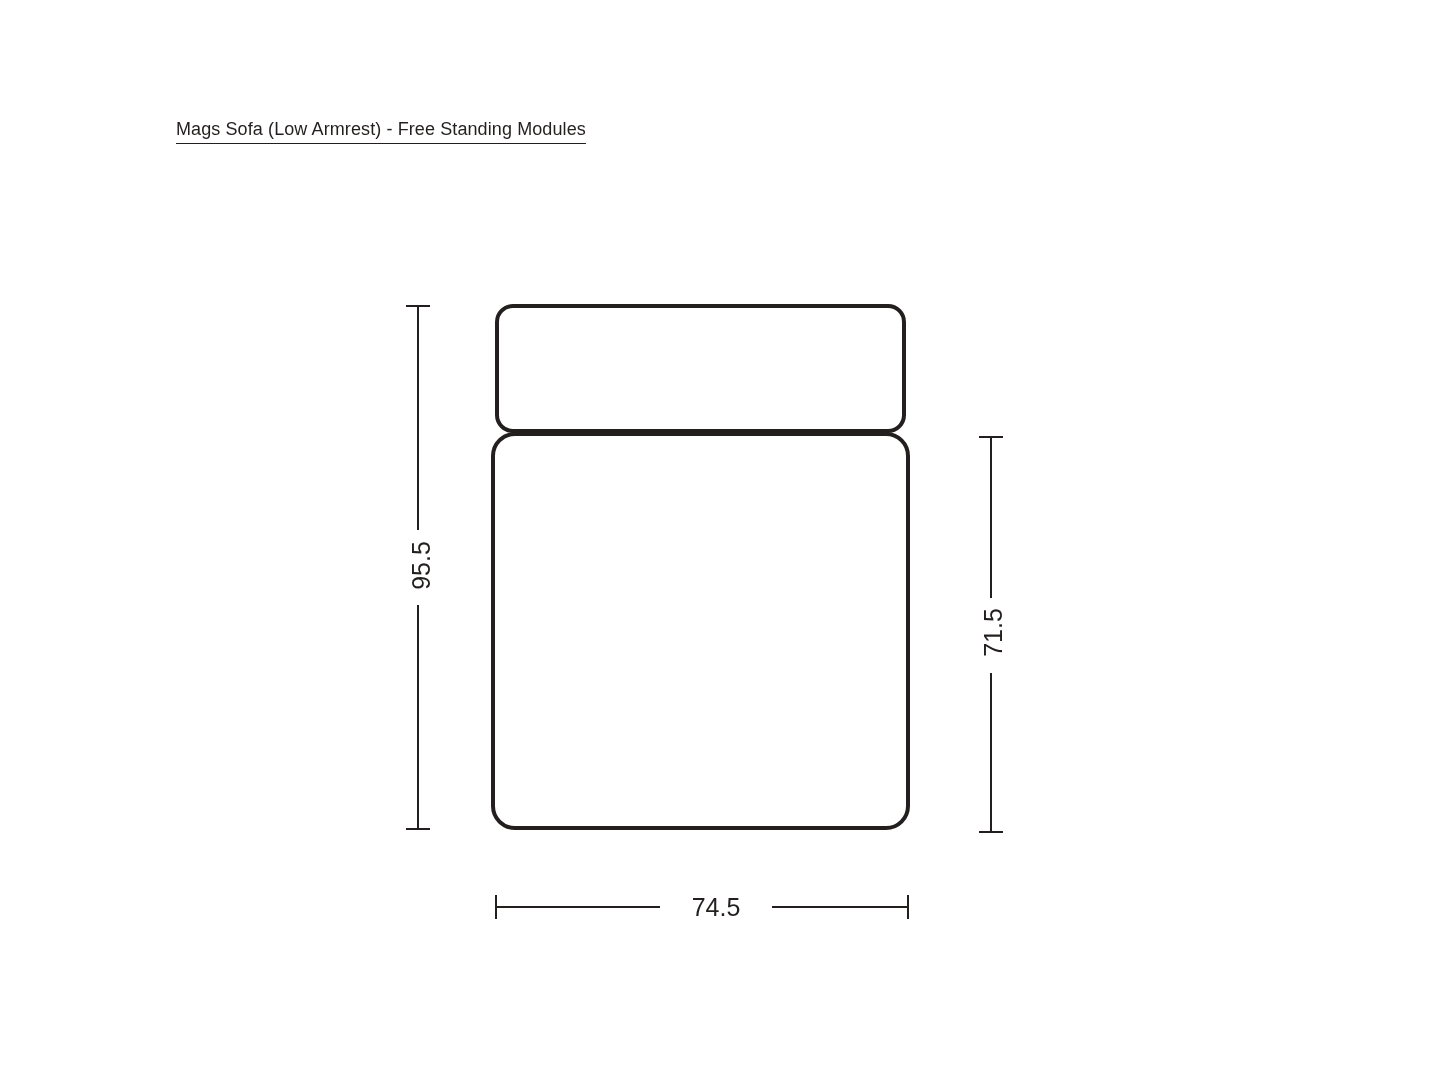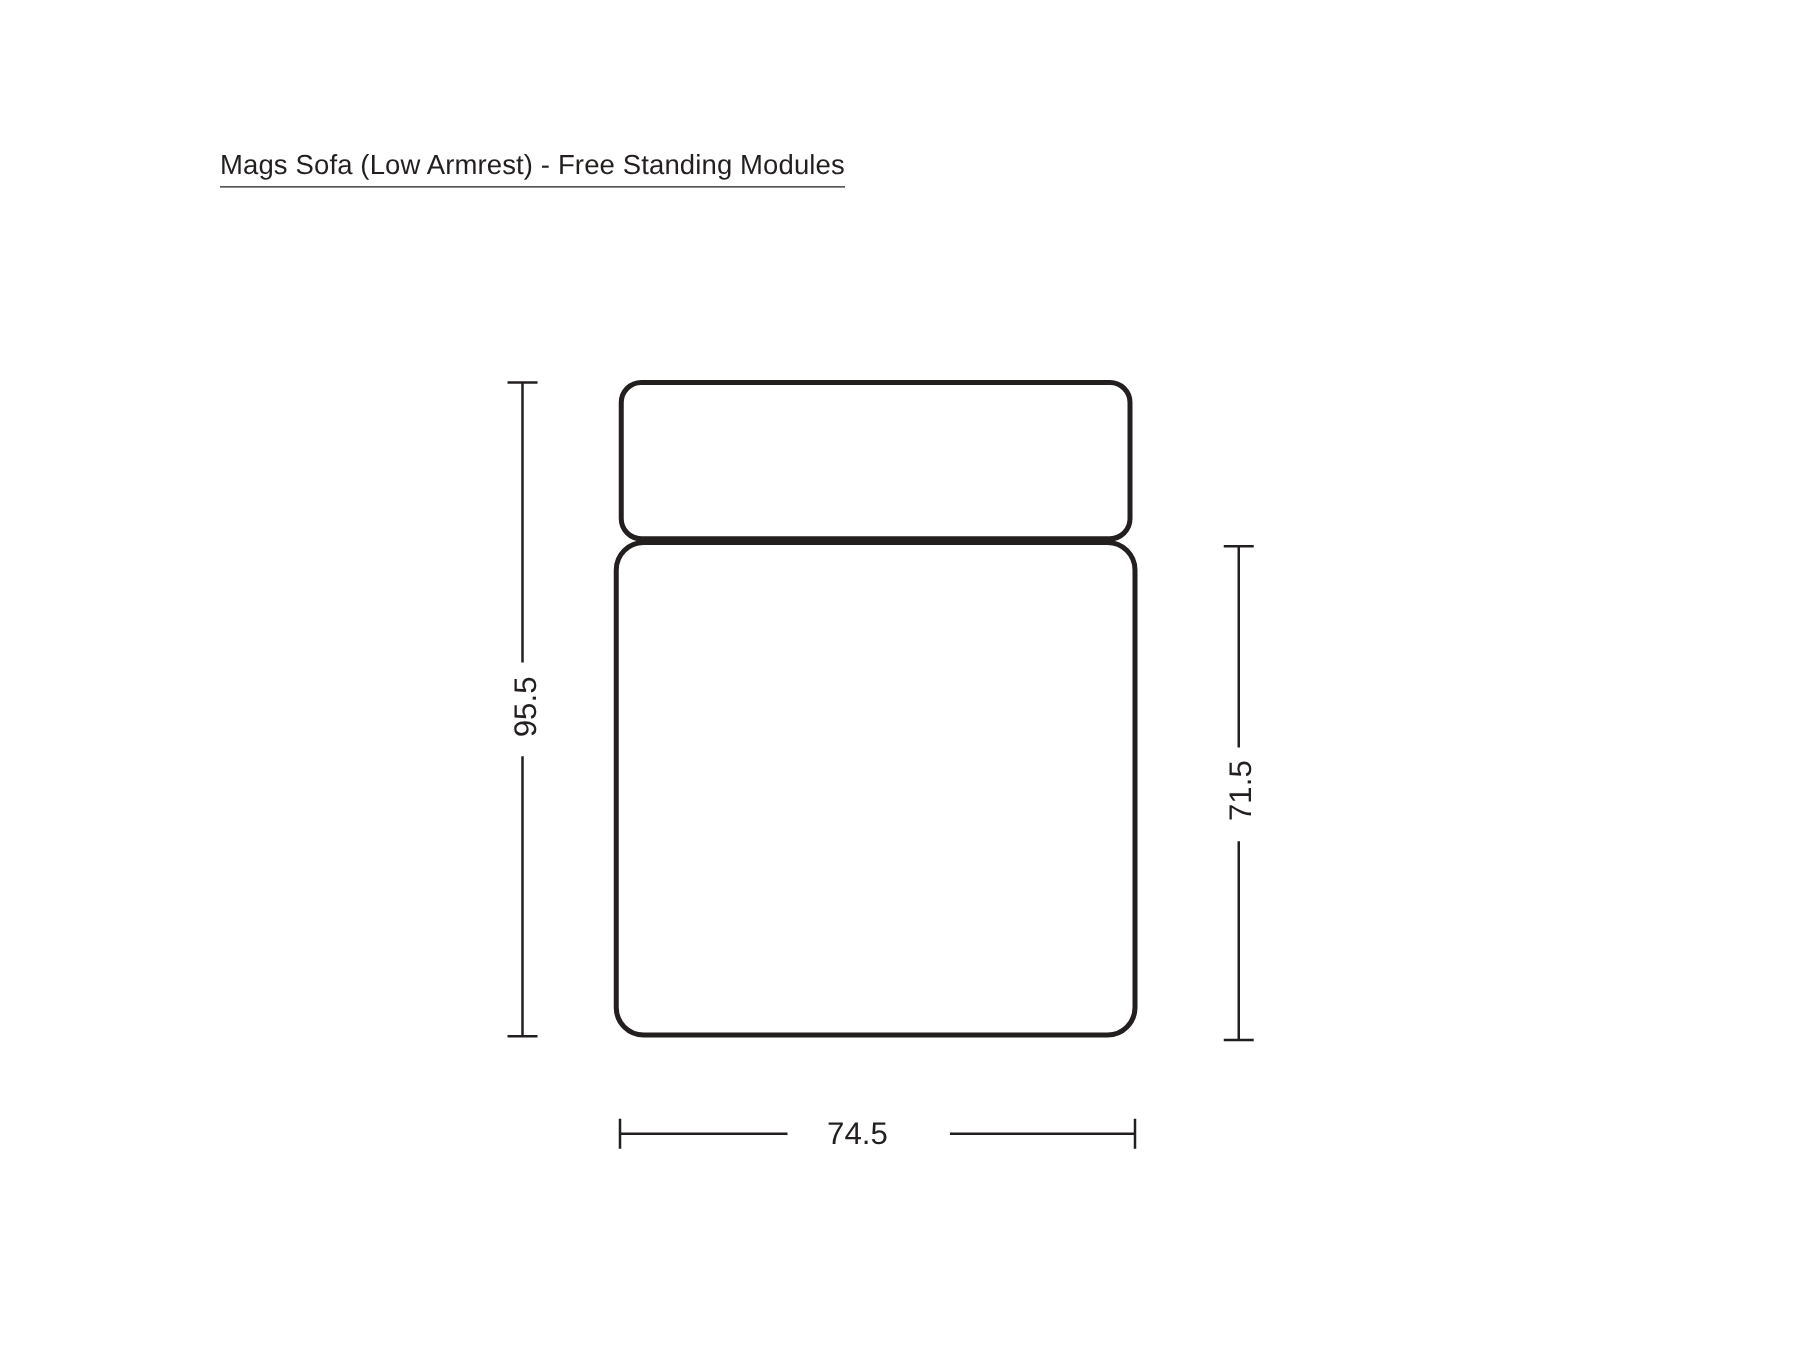--- a/index.html
+++ b/index.html
@@ -21,21 +21,21 @@
     height: 1087px;
   }
   .title-block {
     position: absolute;
     left: 176px;
     top: 118px;
     line-height: 1.30;
   }
   .title-line {
     display: table;
-    font-size: 22px;
+    font-size: 18px;
     letter-spacing: 0.1px;
     color: #231f1e;
     border-bottom: 1.6px solid #231f1e;
     padding-bottom: 2px;
     margin-bottom: 4px;
     white-space: nowrap;
   }
   .drawing {
     position: absolute;
     left: 0;
@@ -57,21 +57,21 @@
     width: 80px;
     text-align: center;
   }
   #dim-right-label {
     left: 953px;
     top: 618px;
     width: 80px;
     text-align: center;
   }
   #dim-bottom-label {
-    left: 630px;
+    left: 660px;
     top: 893px;
     width: 100px;
     text-align: center;
     background: #ffffff;
     padding: 0 6px;
   }
 </style>
 </head>
 <body>
 

